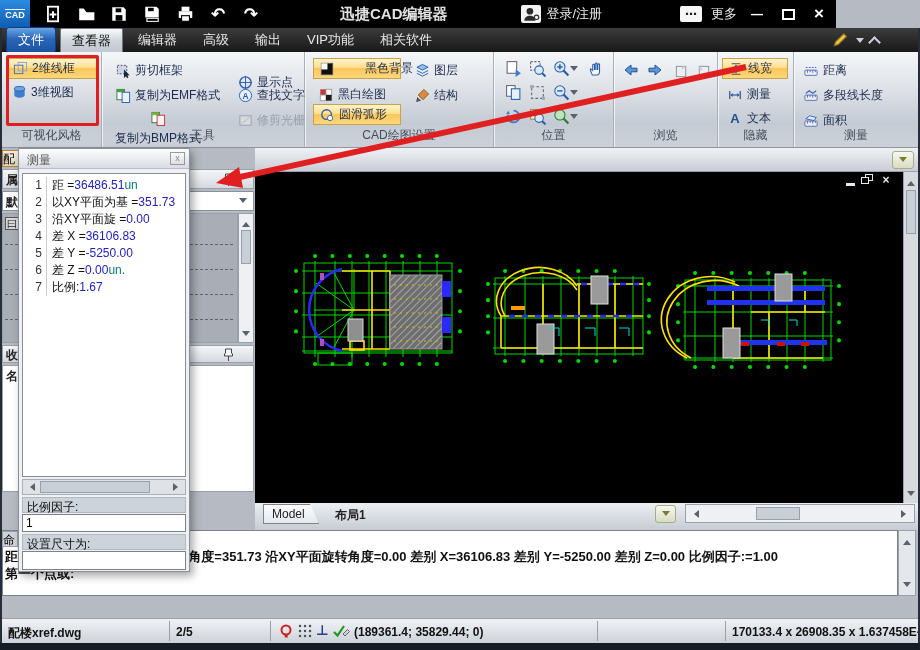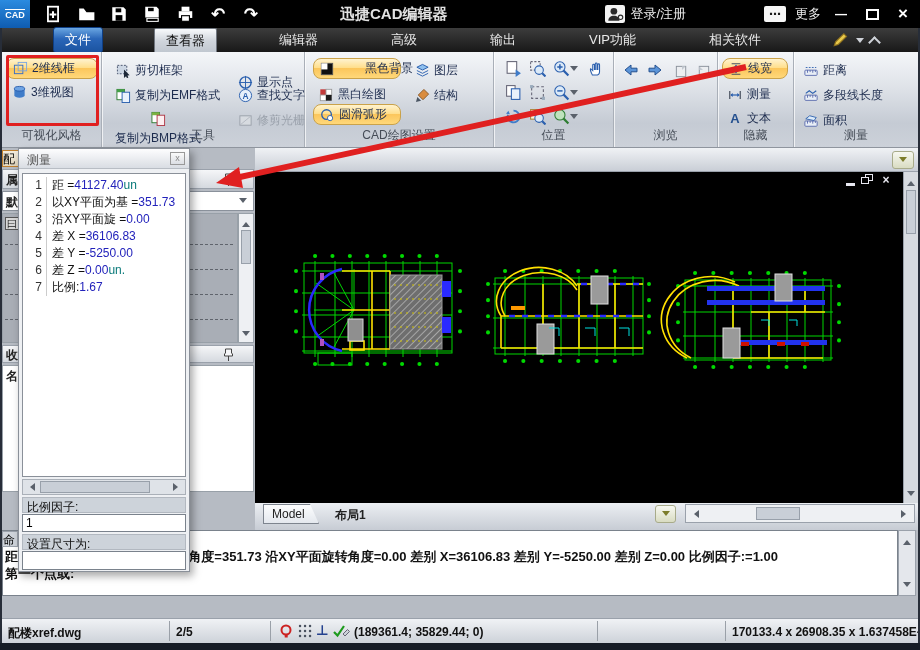--- a/index.html
+++ b/index.html
@@ -1,35 +1,35 @@
 <!DOCTYPE html>
 <html><head>
 <meta charset="utf-8">
 <style>
   *{box-sizing:border-box;margin:0;padding:0;font-family:"Liberation Sans","DejaVu Sans",sans-serif;}
   body{width:920px;height:650px;background:#444;}
   #app{position:relative;width:920px;height:650px;background:#b6bbc3;overflow:hidden;font-size:12px;}
   .abs{position:absolute;}
   .nw{white-space:nowrap;font-weight:bold;}
   
-  .titlebar{left:0;top:0;width:920px;height:28px;background:#000;display:flex;align-items:center;}
+  .titlebar{left:0;top:0;width:836px;height:28px;background:#000;display:flex;align-items:center;}
   .tbic{width:26px;height:22px;display:flex;align-items:center;justify-content:center;margin-left:7px;}
   .tbtxt{color:#e2e2e2;font-size:15px;}
   .tbright{position:absolute;right:6px;top:0;height:28px;display:flex;align-items:center;gap:9px;}
   
   .menurow{left:0;top:28px;width:920px;height:24px;background:linear-gradient(#3c3c3c,#181818);display:flex;align-items:center;padding-left:6px;gap:4px;}
-  .mtab{padding:3px 11px;color:#e8e8e8;font-size:13px;margin-left:47px;}
+  .mtab{padding:3px 11px;color:#e8e8e8;font-size:13px;}
   .mtab.file{background:linear-gradient(#6aa6e2,#2a66b8 45%,#1b53a0);color:#fff;border:1px solid #0e3f86;border-radius:3px;}
   .mtab.active{background:linear-gradient(#f8fafc,#d0d5dc 50%,#bfc6cf);color:#111;border:1px solid #70767f;border-bottom:none;border-radius:2px 2px 0 0;}
   
   .ribbon{left:0;top:52px;width:920px;height:96px;background:linear-gradient(#f4f6f9,#dde1e7 40%,#c5cbd4 75%,#ccd1d9);border-bottom:1px solid #8f959e;}
   .rgroup{position:absolute;top:0;bottom:0;border-right:1px solid #a9afb8;box-shadow:1px 0 0 rgba(255,255,255,.7);}
   .glabel{position:absolute;bottom:3px;left:0;right:0;text-align:center;color:#454c57;}
   .rbtn{position:absolute;display:flex;align-items:center;gap:4px;height:21px;padding:0 5px;color:#1d2c4e;white-space:nowrap;}
-  .rbtn.hl{background:linear-gradient(#fff3cf,#ffdf8d 45%,#fbc55a 46%,#ffd87a);border:1px solid #caa24a;border-radius:8px;}
+  .rbtn.hl{background:linear-gradient(#fff3cf,#ffdf8d 45%,#fbc55a 46%,#ffd87a);border:1px solid #caa24a;border-radius:0;}
   .rbtn.dis{color:#9ba2ac;}
   .ic{width:16px;height:16px;flex:0 0 16px;display:inline-flex;align-items:center;justify-content:center;}
   .iconbtn{position:absolute;width:22px;height:20px;display:flex;align-items:center;justify-content:center;}
   
   .tri-d{width:0;height:0;border:4px solid transparent;border-top:5px solid #5a616b;margin-top:4px;}
   .tri-u{width:0;height:0;border:4px solid transparent;border-bottom:5px solid #5a616b;margin-bottom:4px;}
   .tri-l{width:0;height:0;border:4px solid transparent;border-right:5px solid #5a616b;margin-right:4px;}
   .tri-r{width:0;height:0;border:4px solid transparent;border-left:5px solid #5a616b;margin-left:4px;}
   .olv{border-top-color:#7c7c2a;}
   .sbx{background:linear-gradient(#fafbfc,#dfe3e8);border:1px solid #9aa1ab;display:flex;align-items:center;justify-content:center;}
@@ -632,21 +632,21 @@
 
   <div class="abs mwin">
     <div style="height:20px;background:linear-gradient(#fdfdfe,#d9dde3);border-bottom:1px solid #b8bdc4;position:relative;">
       <span style="position:absolute;left:8px;top:3px;color:#555;">测量</span>
       <div style="position:absolute;right:4px;top:3px;width:15px;height:13px;background:linear-gradient(#fafafa,#dcdfe4);border:1px solid #999;text-align:center;line-height:11px;font-size:9px;color:#888;"><span>x</span></div>
     </div>
     <div style="position:absolute;left:3px;top:24px;width:164px;height:304px;background:#fff;border:1px solid #8a9099;overflow:hidden;padding-top:3px;">
       <div class="mrow">
           <span class="mnum">1</span>
           <span class="mlabel">距 = </span>
-          <span class="mval">41127.40</span>
+          <span class="mval">36486.51</span>
           <span class="munit"> un</span>
         </div>
       <div class="mrow">
           <span class="mnum">2</span>
           <span class="mlabel">以XY平面为基 = </span>
           <span class="mval">351.73</span>
           <span class="munit"></span>
         </div>
       <div class="mrow">
           <span class="mnum">3</span>

